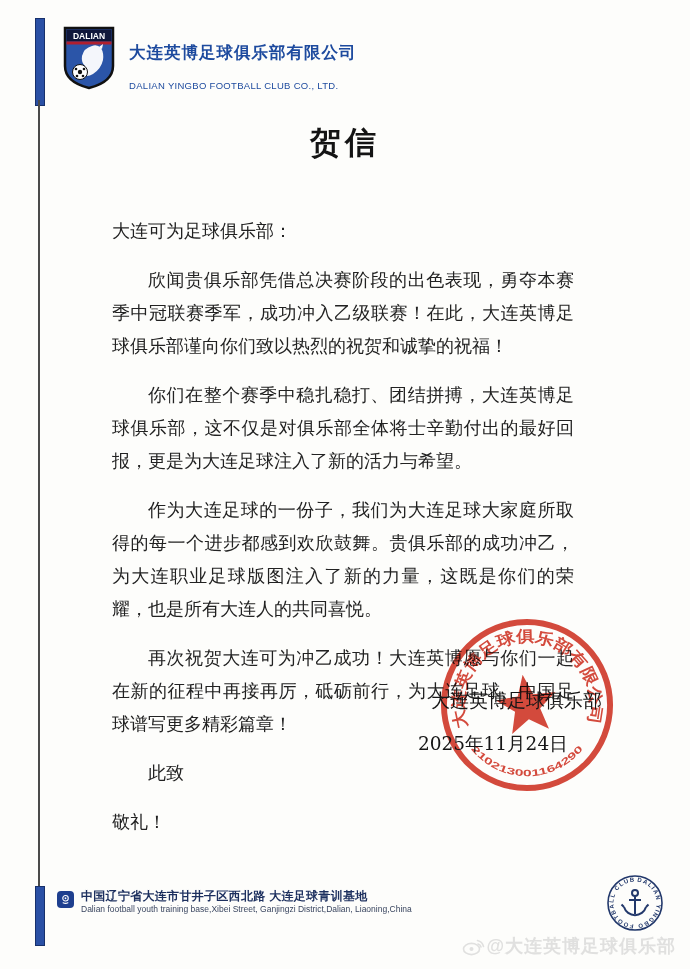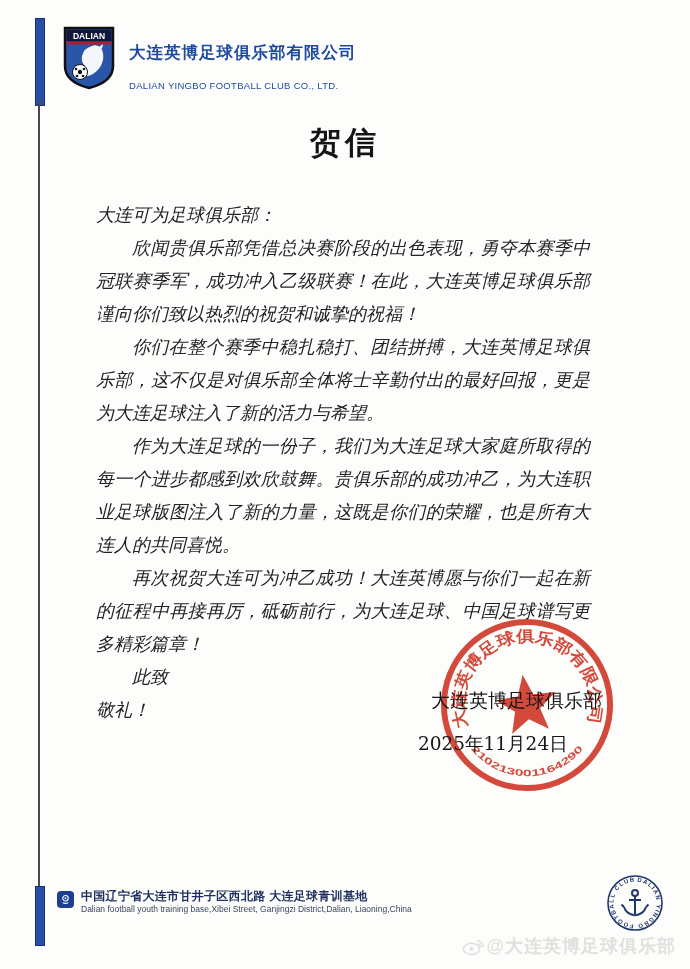--- a/index.html
+++ b/index.html
@@ -18,21 +18,21 @@
   .club-cn{font-size:16.5px;font-weight:800;color:#1d4a9e;letter-spacing:1px;}
   .club-en{font-size:9.5px;font-weight:400;color:#1d4a9e;margin-top:20px;letter-spacing:0.3px;}
   
   .title{position:absolute;left:0;top:122px;width:100%;text-align:center;
     font-size:31px;font-weight:900;letter-spacing:4px;color:#141414;}
   .body{
     position:absolute;left:96px;top:198px;width:494px;
     font-family:"DejaVu Serif","Liberation Serif",serif;
     font-size:18px;line-height:33px;color:#222;text-align:justify;
   }
-  .body p{margin:0;font-style:italic;}
+  .body p{margin:16px;}
   .indent{text-indent:2em;}
   .signature{position:absolute;left:418px;top:688px;width:184px;text-align:right;
     font-family:"DejaVu Serif","Liberation Serif",serif;font-size:19px;color:#161616;z-index:3;}
   .date{position:absolute;left:418px;top:731px;width:184px;text-align:left;
     font-family:"DejaVu Serif","Liberation Serif",serif;font-size:18.5px;color:#161616;z-index:3;}
   .stamp{position:absolute;left:438px;top:616px;width:178px;height:178px;opacity:.92;
     mix-blend-mode:multiply;z-index:2;}
   
   .footer-icon{position:absolute;left:57px;top:891px;width:17px;height:17px;border-radius:4px;
     background:#1e3f8f;display:flex;align-items:center;justify-content:center;}

